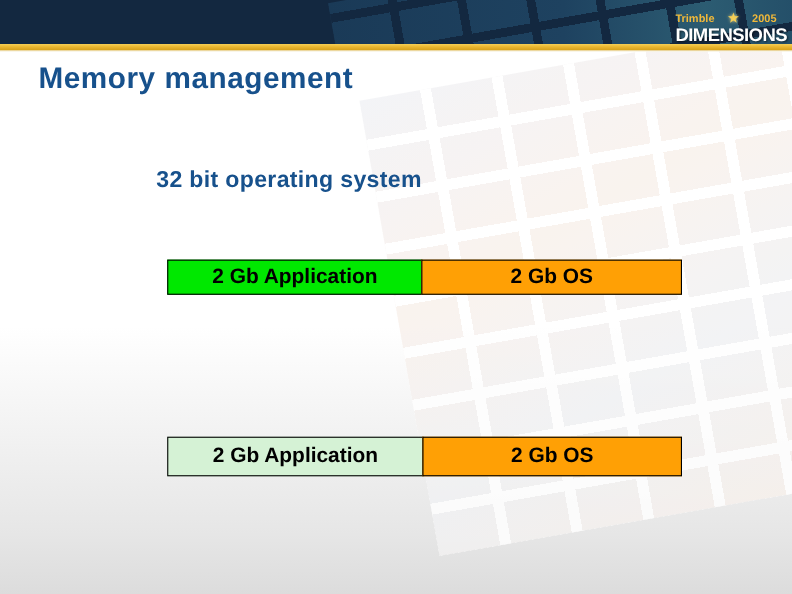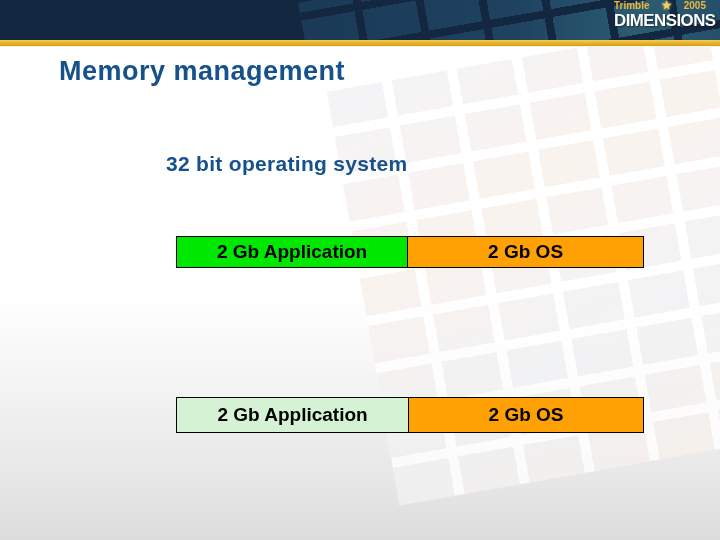--- a/index.html
+++ b/index.html
@@ -26,21 +26,21 @@
       linear-gradient(100deg,#1a3a57 0%,#1e4260 45%,#2c5c72 72%,#1f4763 100%);
   }
   .gold-rule{
     position:absolute;top:40px;left:0;width:720px;height:6px;
     background:linear-gradient(180deg,#f6cf55 0%,#e9b52e 45%,#d49f18 100%);
     border-bottom:1px solid #f7f3e2;z-index:3;
   }
 
   
   .logo{
-    position:absolute;top:0;right:14px;width:92px;z-index:4;
+    position:absolute;top:12px;right:14px;width:92px;z-index:4;
     display:flex;flex-direction:column;align-items:stretch;line-height:1;
   }
   .logo-top{
     display:flex;justify-content:space-between;align-items:center;
     font-size:10px;font-weight:bold;color:#efb83a;
   }
   .logo-star{
     font-size:11px;color:#f6cf55;
     text-shadow:0 0 3px #f9e08a;
   }
@@ -55,21 +55,21 @@
   .body-pattern{
     position:absolute;top:52px;right:-60px;width:420px;height:420px;
     transform:rotate(-10deg);z-index:0;opacity:.85;
     background:
       repeating-linear-gradient(90deg, rgba(255,255,255,0) 0 56px, #ffffff 56px 66px),
       repeating-linear-gradient(0deg, rgba(255,255,255,0) 0 38px, #ffffff 38px 48px),
       linear-gradient(160deg,#f2f3f6 0%,#f9f1ec 35%,#f1f2f4 65%,#f8f0ea 100%);
   }
 
   
-  .content{position:absolute;inset:0;z-index:2;margin-left:24px;}
+  .content{position:absolute;inset:0;z-index:2;}
   .slide-title{
     position:absolute;left:35px;top:56px;
     font-size:27px;font-weight:bold;color:#17518c;letter-spacing:0.5px;
   }
   .section-heading{
     position:absolute;
     font-size:21px;font-weight:bold;color:#17518c;letter-spacing:0.3px;
   }
   .heading-os{left:142px;top:152px;}
   .heading-app{left:142px;top:334px;}

